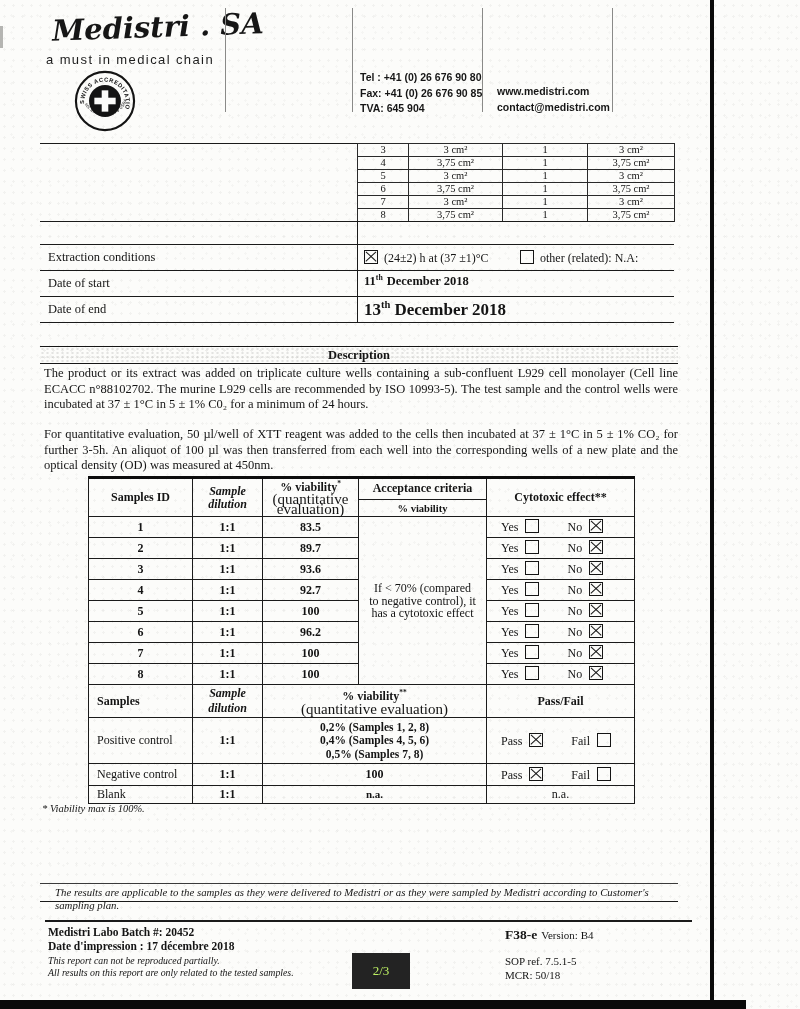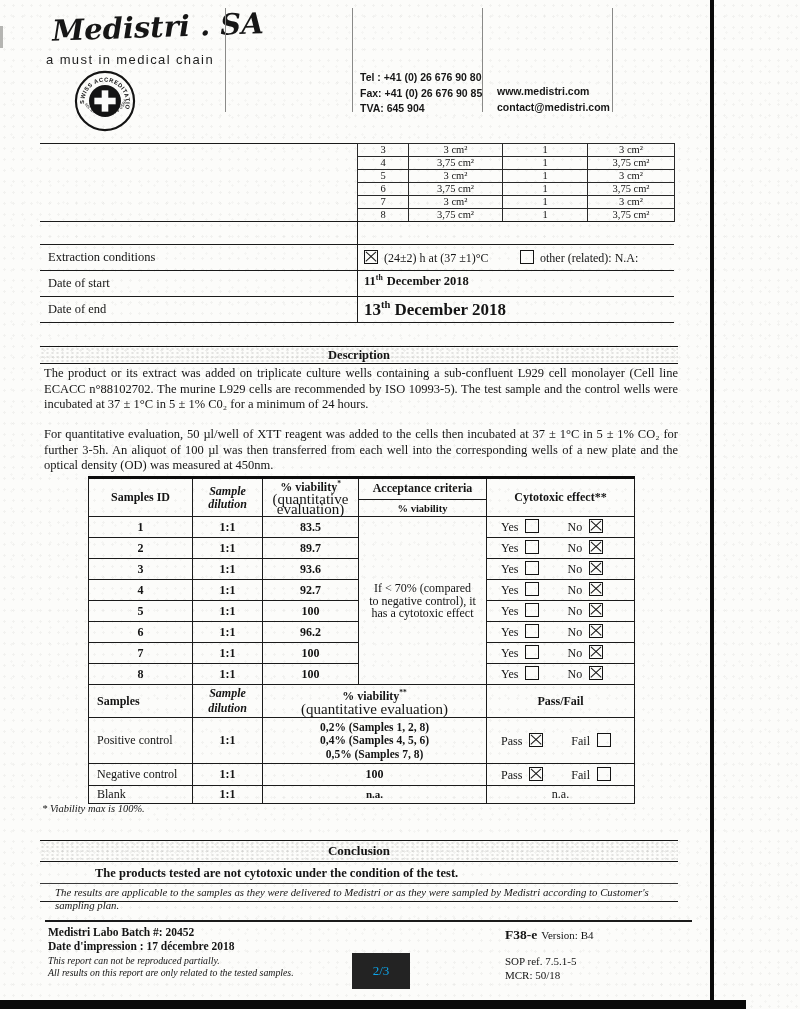--- a/index.html
+++ b/index.html
@@ -287,33 +287,31 @@
       <td class="left-pad">Blank</td>
       <td><b>1:1</b></td>
       <td colspan="2"><b style="font-size:11px;">n.a.</b></td>
       <td class="na-small">n.a.</td>
     </tr>
   </tbody>
     </table>
 
   <div class="abs fnote" style="left:42px;top:803px;width:644px;">* Viability max is 100%.</div>
 
-  <div class="band" style="top:840px;height:20px;line-height:20px;font-size:13px;">Conclusion</div>
-  <div class="abs" style="left:95px;top:866px;font-weight:bold;font-size:12.5px;">The products tested are not cytotoxic under the condition of the test.</div>
   <div class="hl" style="left:40px;top:883px;width:638px;background:#3a3a3a;"></div>
   <div class="abs fnote" style="left:55px;top:886px;width:624px;font-size:10.8px;">The results are applicable to the samples as they were delivered to Medistri or as they were sampled by Medistri according to Customer's sampling plan.</div>
   <div class="hl" style="left:40px;top:901px;width:638px;"></div>
 
   <div class="hl" style="left:45px;top:920px;width:647px;height:2px;"></div>
   <div class="abs" style="left:48px;top:926px;font-weight:bold;font-size:11.5px;">Medistri Labo Batch #: 20452</div>
   <div class="abs" style="left:48px;top:940px;font-weight:bold;font-size:11.5px;">Date d'impression : 17 décembre 2018</div>
   <div class="abs" style="left:48px;top:955px;font-style:italic;font-size:9.8px;">This report can not be reproduced partially.</div>
   <div class="abs" style="left:48px;top:967px;font-style:italic;font-size:9.8px;">All results on this report are only related to the tested samples.</div>
 
-  <div class="abs" style="left:352px;top:953px;width:58px;height:36px;background:#232323;text-align:center;line-height:36px;color:#0ea5e9;font-size:13px;">2/3</div>
+  <div class="abs" style="left:352px;top:953px;width:58px;height:36px;background:#232323;text-align:center;line-height:36px;color:#bef264;font-size:13px;">2/3</div>
 
   <div class="abs" style="left:505px;top:925px;"><b style="font-size:13.5px;">F38-e</b> <span style="font-size:11px;">Version: B4</span></div>
   <div class="abs" style="left:505px;top:955px;font-size:11px;">SOP ref. 7.5.1-5</div>
   <div class="abs" style="left:505px;top:969px;font-size:11px;">MCR: 50/18</div>
 
   <div class="scan-line" style="left:710px;top:0;width:4px;height:1009px;"></div>
   <div class="scan-line" style="left:0;top:1000px;width:746px;height:9px;"></div>
   <div class="abs" style="left:0;top:26px;width:3px;height:22px;background:#b5b5b2;"></div>
 
 </div>

